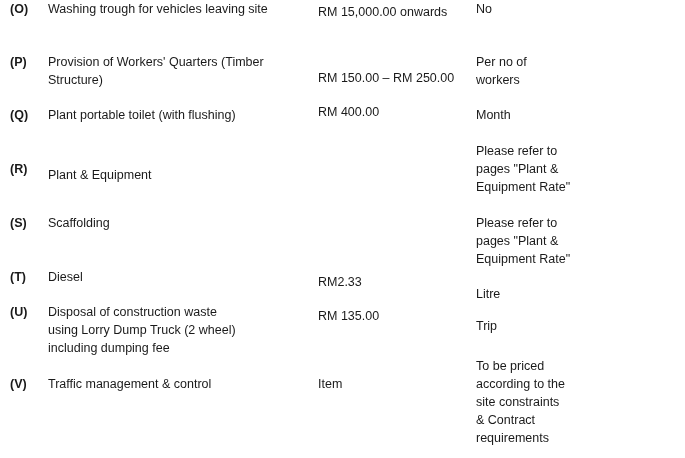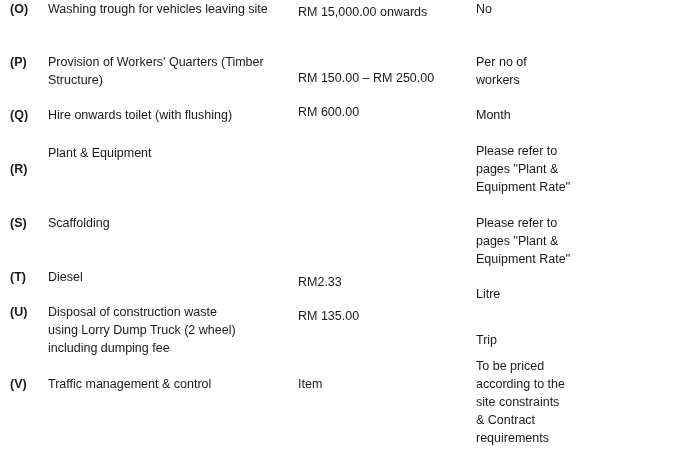--- a/index.html
+++ b/index.html
@@ -6,68 +6,68 @@
     body {
       width: 685px; height: 458px; position: relative; overflow: hidden;
       font-family: "Liberation Sans", "DejaVu Sans", sans-serif;
       color: #1a1a1a;
       font-size: 12.5px;
       line-height: 18px;
     }
     .abs { position: absolute; white-space: nowrap; }
     .letter { left: 10px; font-weight: bold; }
     .desc { left: 48px; font-weight: normal; }
-    .rate { left: 298px; }
+    .rate { left: 318px; }
     .unit { left: 476px; }
   </style>
 </head>
 <body>
 
 <div>
 
   <div class="abs letter" style="top:0px">(O)</div>
   <div class="abs desc" style="top:0px">Washing trough for vehicles leaving site</div>
   <div class="abs rate" style="top:3px">RM 15,000.00 onwards</div>
   <div class="abs unit" style="top:0px">No</div>
 
   <div class="abs letter" style="top:53px">(P)</div>
   <div class="abs desc" style="top:53px">Provision of Workers' Quarters (Timber</div>
   <div class="abs desc" style="top:71px">Structure)</div>
   <div class="abs rate" style="top:69px">RM 150.00 – RM 250.00</div>
   <div class="abs unit" style="top:53px">Per no of</div>
   <div class="abs unit" style="top:71px">workers</div>
 
   <div class="abs letter" style="top:106px">(Q)</div>
-  <div class="abs desc" style="top:106px">Hire onwards toilet (with flushing)</div>
-  <div class="abs rate" style="top:103px">RM 600.00</div>
+  <div class="abs desc" style="top:106px">Plant portable toilet (with flushing)</div>
+  <div class="abs rate" style="top:103px">RM 400.00</div>
   <div class="abs unit" style="top:106px">Month</div>
 
   <div class="abs letter" style="top:160px">(R)</div>
-  <div class="abs desc" style="top:144px">Plant &amp; Equipment</div>
+  <div class="abs desc" style="top:166px">Plant &amp; Equipment</div>
   <div class="abs unit" style="top:142px">Please refer to</div>
   <div class="abs unit" style="top:160px">pages "Plant &amp;</div>
   <div class="abs unit" style="top:178px">Equipment Rate"</div>
 
   <div class="abs letter" style="top:214px">(S)</div>
   <div class="abs desc" style="top:214px">Scaffolding</div>
   <div class="abs unit" style="top:214px">Please refer to</div>
   <div class="abs unit" style="top:232px">pages "Plant &amp;</div>
   <div class="abs unit" style="top:250px">Equipment Rate"</div>
 
   <div class="abs letter" style="top:268px">(T)</div>
   <div class="abs desc" style="top:268px">Diesel</div>
   <div class="abs rate" style="top:273px">RM2.33</div>
   <div class="abs unit" style="top:285px">Litre</div>
 
   <div class="abs letter" style="top:303px">(U)</div>
   <div class="abs desc" style="top:303px">Disposal of construction waste</div>
   <div class="abs desc" style="top:321px">using Lorry Dump Truck (2 wheel)</div>
   <div class="abs desc" style="top:339px">including dumping fee</div>
   <div class="abs rate" style="top:307px">RM 135.00</div>
-  <div class="abs unit" style="top:331px">Trip</div>
+  <div class="abs unit" style="top:317px">Trip</div>
 
   <div class="abs letter" style="top:375px">(V)</div>
   <div class="abs desc" style="top:375px">Traffic management &amp; control</div>
   <div class="abs rate" style="top:375px">Item</div>
   <div class="abs unit" style="top:357px">To be priced</div>
   <div class="abs unit" style="top:375px">according to the</div>
   <div class="abs unit" style="top:393px">site constraints</div>
   <div class="abs unit" style="top:411px">&amp; Contract</div>
   <div class="abs unit" style="top:429px">requirements</div>
 </div>

